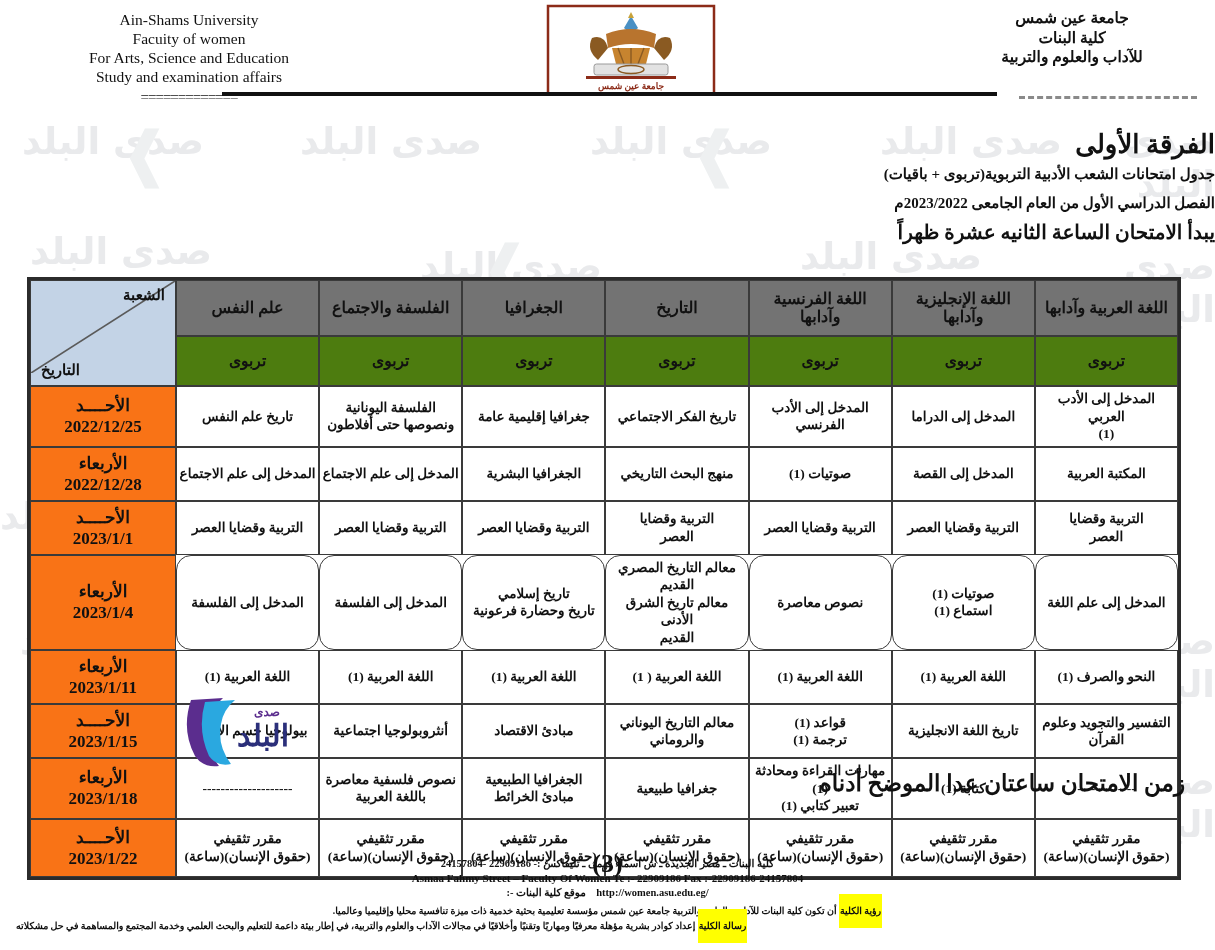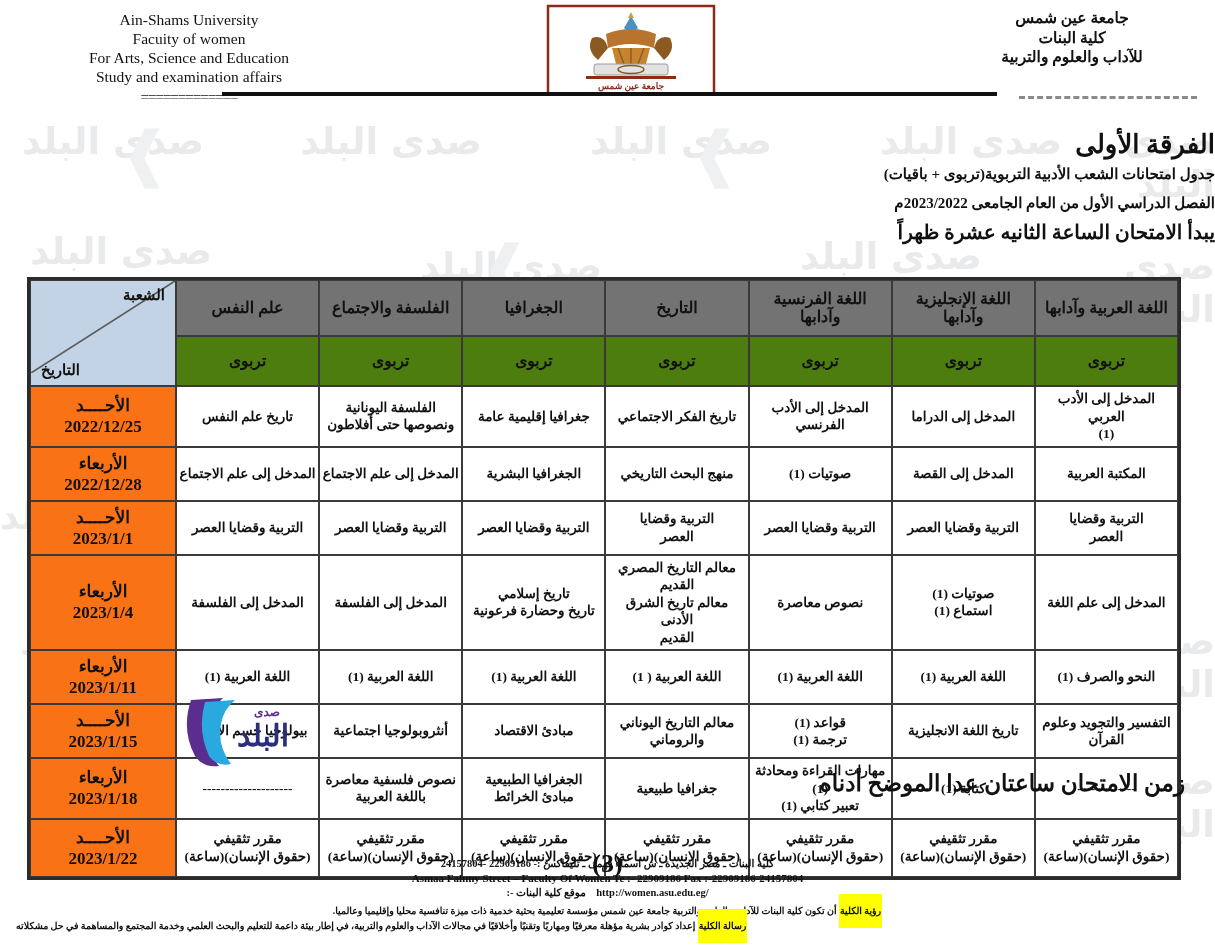--- a/index.html
+++ b/index.html
@@ -58,21 +58,21 @@
   .corner{width:144px;background:#c3d3e6;padding:0 !important;height:92px;position:relative;}
   .corner .diag{position:absolute;inset:0;}
   .corner .lbl-shuba{position:absolute;top:5px;right:10px;font-size:15px;font-weight:700;}
   .corner .lbl-tarikh{position:absolute;bottom:6px;left:10px;font-size:15px;font-weight:700;}
   th.subj{background:#737373;font-size:16px;height:48px;line-height:18px;}
   td.track{background:#4d7c0f;font-size:15.5px;height:42px;}
   td.datec{background:#f97316;font-size:17px;line-height:21px;width:144px;}
   td.datec .dw{display:block;}
   td.datec .dn{display:block;font-family:"Liberation Serif",serif;}
   td.cell{background:#fff;font-size:13.5px;line-height:17.5px;height:46px;}
-  td.cell.tall{height:62px;}
+  td.cell.tall{height:62px;border-radius:15px;}
   tr.r-last td.cell{height:50px;}
   .dash{letter-spacing:0px;font-size:13.5px;}
 
   
   .botnote{position:absolute;right:30px;top:770px;font-size:23px;font-weight:700;
       direction:rtl;z-index:3;margin-left:8px;}
 
   
   .balad-logo{position:absolute;left:175px;top:690px;width:140px;height:80px;z-index:4;}
 

